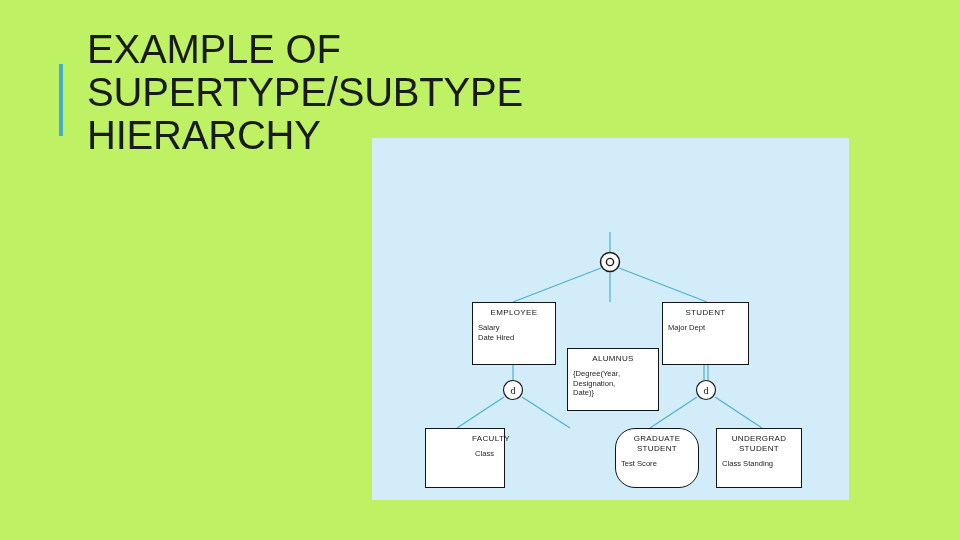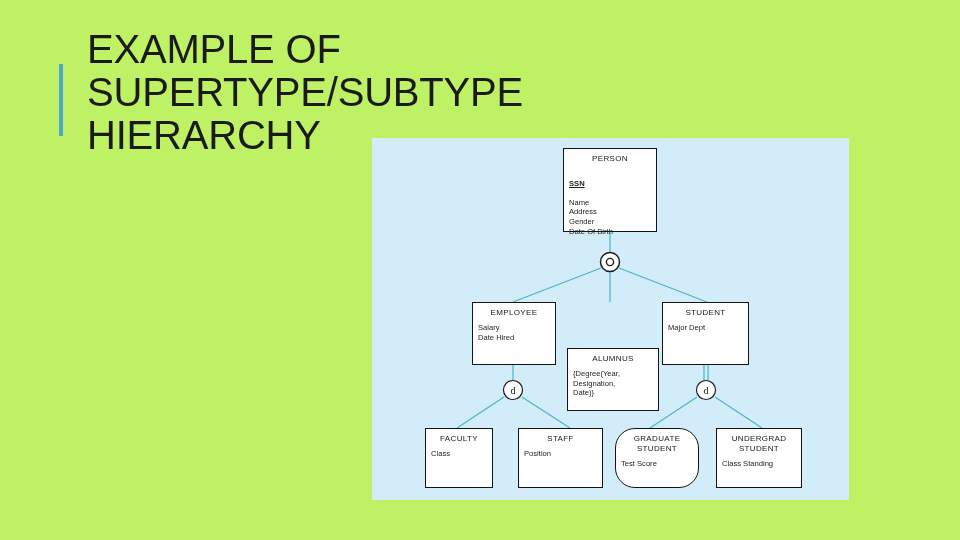--- a/index.html
+++ b/index.html
@@ -127,58 +127,44 @@
         <circle cx="141" cy="252" r="9.5" fill="#ffffff" stroke="#1b1b1b" stroke-width="1.2"></circle>
         <text x="141" y="255.6" text-anchor="middle" font-family="Liberation Serif, serif" font-size="10" fill="#101010">d</text>
       </g>
 
       <g>
         <circle cx="334" cy="252" r="9.5" fill="#ffffff" stroke="#1b1b1b" stroke-width="1.2"></circle>
         <text x="334" y="255.6" text-anchor="middle" font-family="Liberation Serif, serif" font-size="10" fill="#101010">d</text>
       </g>
     </svg>
 
-    <div class="ent-box" style="left:191px; top:10px; width:94px; height:84px;">
-      <div class="ent-title">PERSON</div>
-      <div class="ent-attrs">
-        <span class="pk">SSN</span><br>
-        <span>Name
-Address
-Gender
-Date Of Birth</span>
-      </div>
-    </div>
 
     <div class="ent-box" style="left:100px; top:164px; width:84px; height:63px;">
       <div class="ent-title">EMPLOYEE</div>
       <div class="ent-attrs">Salary
 Date Hired</div>
     </div>
 
     <div class="ent-box" style="left:195px; top:164px; width:92px; height:63px;margin-top:46px;">
       <div class="ent-title">ALUMNUS</div>
       <div class="ent-attrs">{Degree(Year,
 Designation,
 Date)}</div>
     </div>
 
     <div class="ent-box" style="left:290px; top:164px; width:87px; height:63px;">
       <div class="ent-title">STUDENT</div>
       <div class="ent-attrs">Major Dept</div>
     </div>
 
-    <div class="ent-box" style="left:53px; top:290px; width:68px; height:60px;">
+    <div class="ent-box" style="left:53px; top:290px; width:80px; height:60px;padding-left:44px;">
       <div class="ent-title">FACULTY</div>
       <div class="ent-attrs">Class</div>
     </div>
 
-    <div class="ent-box" style="left:146px; top:290px; width:85px; height:60px;">
-      <div class="ent-title">STAFF</div>
-      <div class="ent-attrs">Position</div>
-    </div>
 
     <div class="ent-box" style="left:243px; top:290px; width:84px; height:60px;border-radius:20px;">
       <div class="ent-title">GRADUATE
 STUDENT</div>
       <div class="ent-attrs">Test Score</div>
     </div>
 
     <div class="ent-box" style="left:336px; top:290px; width:86px; height:60px;margin-left:8px;">
       <div class="ent-title">UNDERGRAD
 STUDENT</div>

